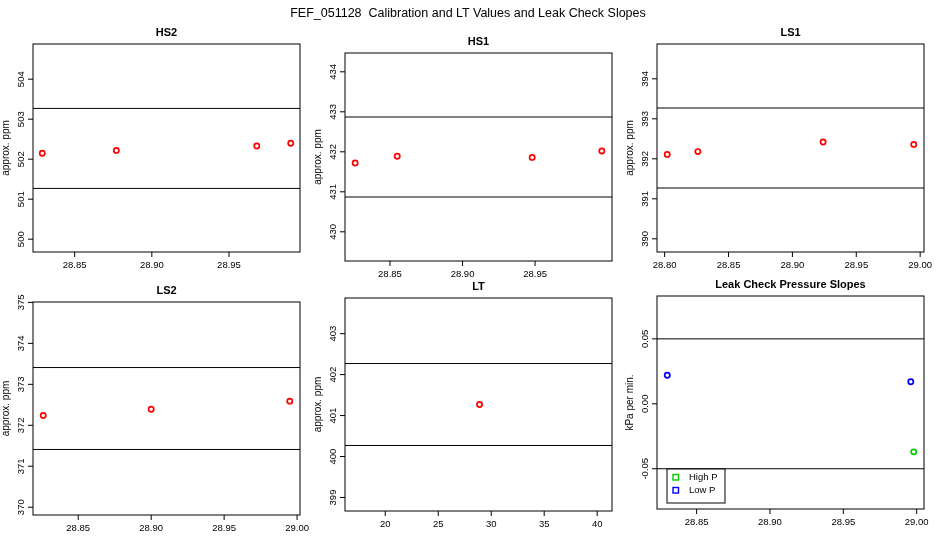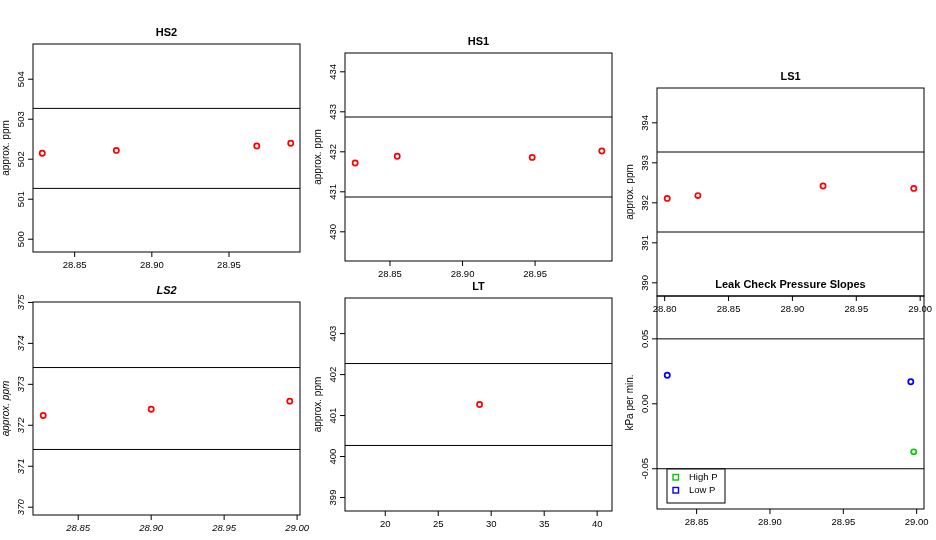--- a/index.html
+++ b/index.html
@@ -26,20 +26,21 @@
   svg text { font-family: "Liberation Sans", sans-serif; fill: #000; }
   .tick-label { font-size: 9.5px; }
   .panel-title { font-size: 11px; font-weight: 700; }
   .axis-label { font-size: 10px; }
   .legend-label { font-size: 9.5px; }
 </style>
 </head>
 <body>
 
 <div class="figure">
+  <div class="fig-title">FEF_051128  Calibration and LT Values and Leak Check Slopes</div>
   <div class="panel" style="left:0;   top:0;">
       <svg viewBox="0 0 312 270">
         <text x="166.5" y="36" text-anchor="middle" class="panel-title">HS2</text>
         <text x="9" y="148" text-anchor="middle" class="axis-label" transform="rotate(-90 9 148)">approx. ppm</text>
         <line x1="33" x2="300" y1="188.40000000000086" y2="188.40000000000086" stroke="#000" stroke-width="1"></line>
         <line x1="33" x2="300" y1="108.40000000000069" y2="108.40000000000069" stroke="#000" stroke-width="1"></line>
         <line x1="74.67052023121587" x2="74.67052023121587" y1="252" y2="257" stroke="#000" stroke-width="1"></line>
         <text x="74.67052023121587" y="268" text-anchor="middle" class="tick-label">28.85</text>
         <line x1="151.83815028901574" x2="151.83815028901574" y1="252" y2="257" stroke="#000" stroke-width="1"></line>
         <text x="151.83815028901574" y="268" text-anchor="middle" class="tick-label">28.90</text>
@@ -84,21 +85,21 @@
         <text x="24" y="102.80000000000058" text-anchor="middle" class="tick-label" transform="rotate(-90 24 102.80000000000058)">433</text>
         <line x1="28" x2="33" y1="62.80000000000092" y2="62.80000000000092" stroke="#000" stroke-width="1"></line>
         <text x="24" y="62.80000000000092" text-anchor="middle" class="tick-label" transform="rotate(-90 24 62.80000000000092)">434</text>
         <rect x="33" y="44" width="267" height="208" fill="none" stroke="#000" stroke-width="1"></rect>
         <circle cx="43.15760869565422" cy="153.99999999999903" r="2.6" fill="none" stroke="#FF0000" stroke-width="1.7"></circle>
         <circle cx="85.2391304347843" cy="147.20000000000073" r="2.6" fill="none" stroke="#FF0000" stroke-width="1.7"></circle>
         <circle cx="220.1902173913052" cy="148.39999999999964" r="2.6" fill="none" stroke="#FF0000" stroke-width="1.7"></circle>
         <circle cx="289.84239130434577" cy="142.00000000000097" r="2.6" fill="none" stroke="#FF0000" stroke-width="1.7"></circle>
       </svg>
     </div>
-  <div class="panel" style="left:624px; top:0;margin-top:44px;">
+  <div class="panel" style="left:624px; top:0;">
       <svg viewBox="0 0 312 270">
         <text x="166.5" y="36" text-anchor="middle" class="panel-title">LS1</text>
         <text x="9" y="148" text-anchor="middle" class="axis-label" transform="rotate(-90 9 148)">approx. ppm</text>
         <line x1="33" x2="300" y1="188.00000000000122" y2="188.00000000000122" stroke="#000" stroke-width="1"></line>
         <line x1="33" x2="300" y1="108.00000000000105" y2="108.00000000000105" stroke="#000" stroke-width="1"></line>
         <line x1="40.66507177033523" x2="40.66507177033523" y1="252" y2="257" stroke="#000" stroke-width="1"></line>
         <text x="40.66507177033523" y="268" text-anchor="middle" class="tick-label">28.80</text>
         <line x1="104.54066985646065" x2="104.54066985646065" y1="252" y2="257" stroke="#000" stroke-width="1"></line>
         <text x="104.54066985646065" y="268" text-anchor="middle" class="tick-label">28.85</text>
         <line x1="168.41626794258153" x2="168.41626794258153" y1="252" y2="257" stroke="#000" stroke-width="1"></line>
@@ -117,21 +118,21 @@
         <text x="24" y="118.80000000000032" text-anchor="middle" class="tick-label" transform="rotate(-90 24 118.80000000000032)">393</text>
         <line x1="28" x2="33" y1="78.80000000000027" y2="78.80000000000027" stroke="#000" stroke-width="1"></line>
         <text x="24" y="78.80000000000027" text-anchor="middle" class="tick-label" transform="rotate(-90 24 78.80000000000027)">394</text>
         <rect x="33" y="44" width="267" height="208" fill="none" stroke="#000" stroke-width="1"></rect>
         <circle cx="43.220095693778795" cy="154.39999999999986" r="2.6" fill="none" stroke="#FF0000" stroke-width="1.7"></circle>
         <circle cx="73.88038277511973" cy="151.60000000000014" r="2.6" fill="none" stroke="#FF0000" stroke-width="1.7"></circle>
         <circle cx="199.07655502392248" cy="141.99999999999977" r="2.6" fill="none" stroke="#FF0000" stroke-width="1.7"></circle>
         <circle cx="289.7799043062212" cy="144.39999999999986" r="2.6" fill="none" stroke="#FF0000" stroke-width="1.7"></circle>
       </svg>
     </div>
-  <div class="panel" style="left:0; top:270px;font-style:italic;">
+  <div class="panel" style="left:0; top:270px;">
       <svg viewBox="0 0 312 270">
         <text x="166.5" y="24" text-anchor="middle" class="panel-title">LS2</text>
         <text x="9" y="138.5" text-anchor="middle" class="axis-label" transform="rotate(-90 9 138.5)">approx. ppm</text>
         <line x1="33" x2="300" y1="179.46153846153737" y2="179.46153846153737" stroke="#000" stroke-width="1"></line>
         <line x1="33" x2="300" y1="97.5384615384603" y2="97.5384615384603" stroke="#000" stroke-width="1"></line>
         <line x1="78.2295081967248" x2="78.2295081967248" y1="245" y2="250" stroke="#000" stroke-width="1"></line>
         <text x="78.2295081967248" y="261" text-anchor="middle" class="tick-label">28.85</text>
         <line x1="151.18032786885186" x2="151.18032786885186" y1="245" y2="250" stroke="#000" stroke-width="1"></line>
         <text x="151.18032786885186" y="261" text-anchor="middle" class="tick-label">28.90</text>
         <line x1="224.1311475409841" x2="224.1311475409841" y1="245" y2="250" stroke="#000" stroke-width="1"></line>

